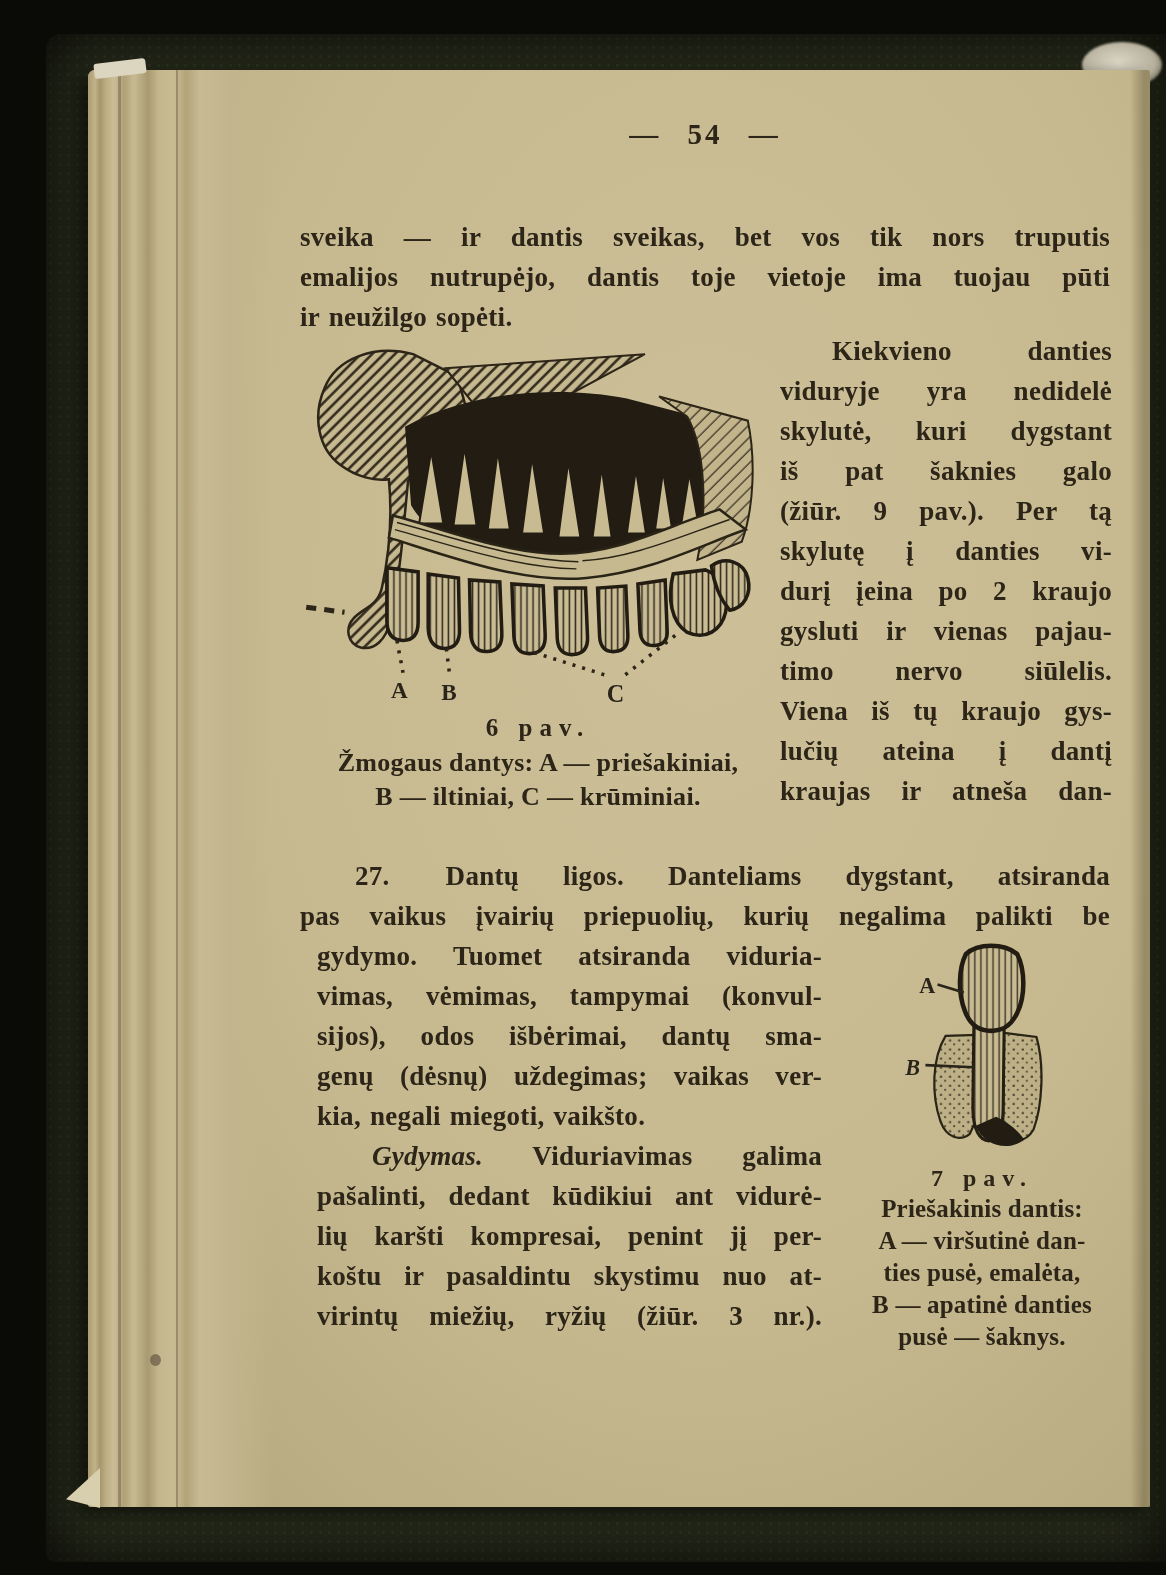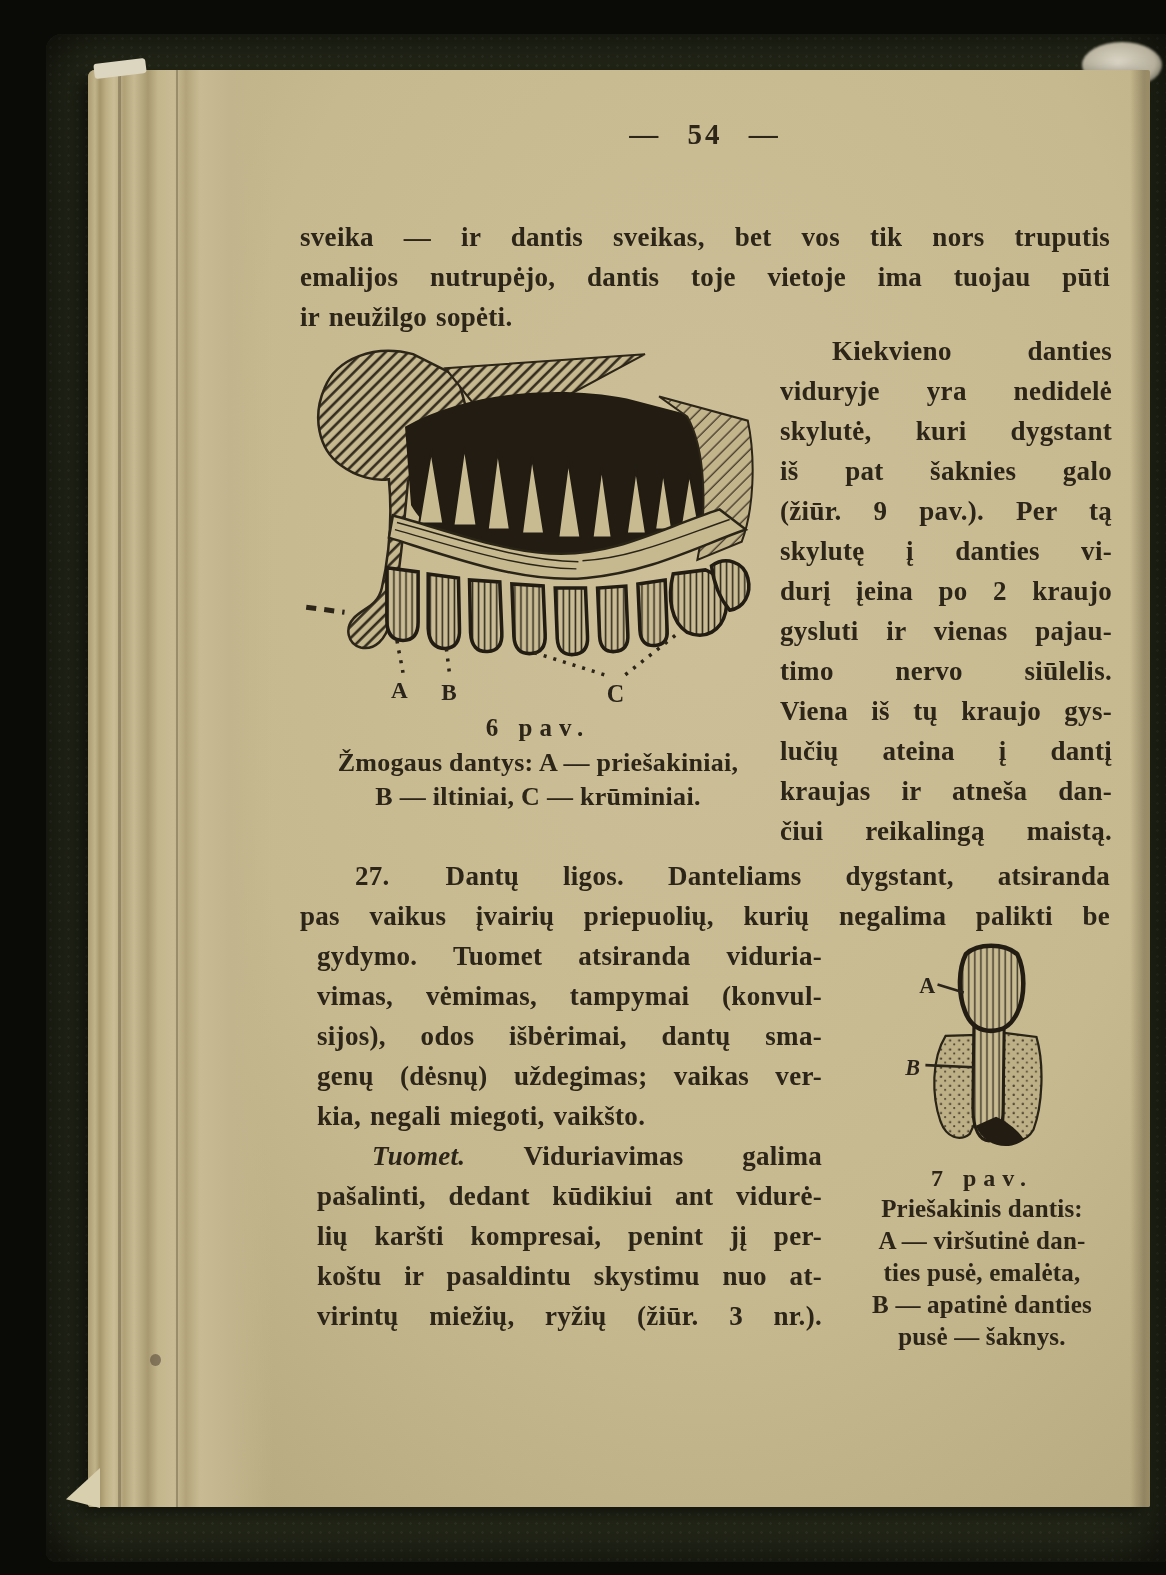--- a/index.html
+++ b/index.html
@@ -184,38 +184,37 @@
         <div class="tline">skylutė, kuri dygstant</div>
         <div class="tline">iš pat šaknies galo</div>
         <div class="tline">(žiūr. 9 pav.). Per tą</div>
         <div class="tline">skylutę į danties vi-</div>
         <div class="tline">durį įeina po 2 kraujo</div>
         <div class="tline">gysluti ir vienas pajau-</div>
         <div class="tline">timo nervo siūlelis.</div>
         <div class="tline">Viena iš tų kraujo gys-</div>
         <div class="tline">lučių ateina į dantį</div>
         <div class="tline">kraujas ir atneša dan-</div>
-        <div class="tline">čiui reikalingą maistą.</div>
       </div>
   </div>
 
   <div class="tblock" style="left:212px;top:786px;width:810px;">
     <div class="tline indent"><span>27.</span> <span class="bold">Dantų ligos.</span> <span>Danteliams dygstant, atsiranda</span></div>
     <div class="tline">pas vaikus įvairių priepuolių, kurių negalima palikti be</div>
   </div>
 
   <div class="tblock" style="left:212px;top:866px;width:505px;margin-left:17px;">
     <div class="tline">gydymo. Tuomet atsiranda viduria-</div>
     <div>
         <div class="tline">vimas, vėmimas, tampymai (konvul-</div>
         <div class="tline">sijos), odos išbėrimai, dantų sma-</div>
         <div class="tline">genų (dėsnų) uždegimas; vaikas ver-</div>
       </div>
     <div class="tline noj">kia, negali miegoti, vaikšto.</div>
-    <div class="tline indent"><span class="ital">Tuomet.</span> <span>Viduriavimas galima</span></div>
+    <div class="tline indent"><span class="ital">Gydymas.</span> <span>Viduriavimas galima</span></div>
     <div>
         <div class="tline">pašalinti, dedant kūdikiui ant vidurė-</div>
         <div class="tline">lių karšti kompresai, penint jį per-</div>
         <div class="tline">koštu ir pasaldintu skystimu nuo at-</div>
         <div class="tline">virintų miežių, ryžių (žiūr. 3 nr.).</div>
       </div>
   </div>
 
   <svg class="tblock" style="left:805px;top:868px;" width="192" height="217" viewBox="0 0 190 215">
     <defs>

